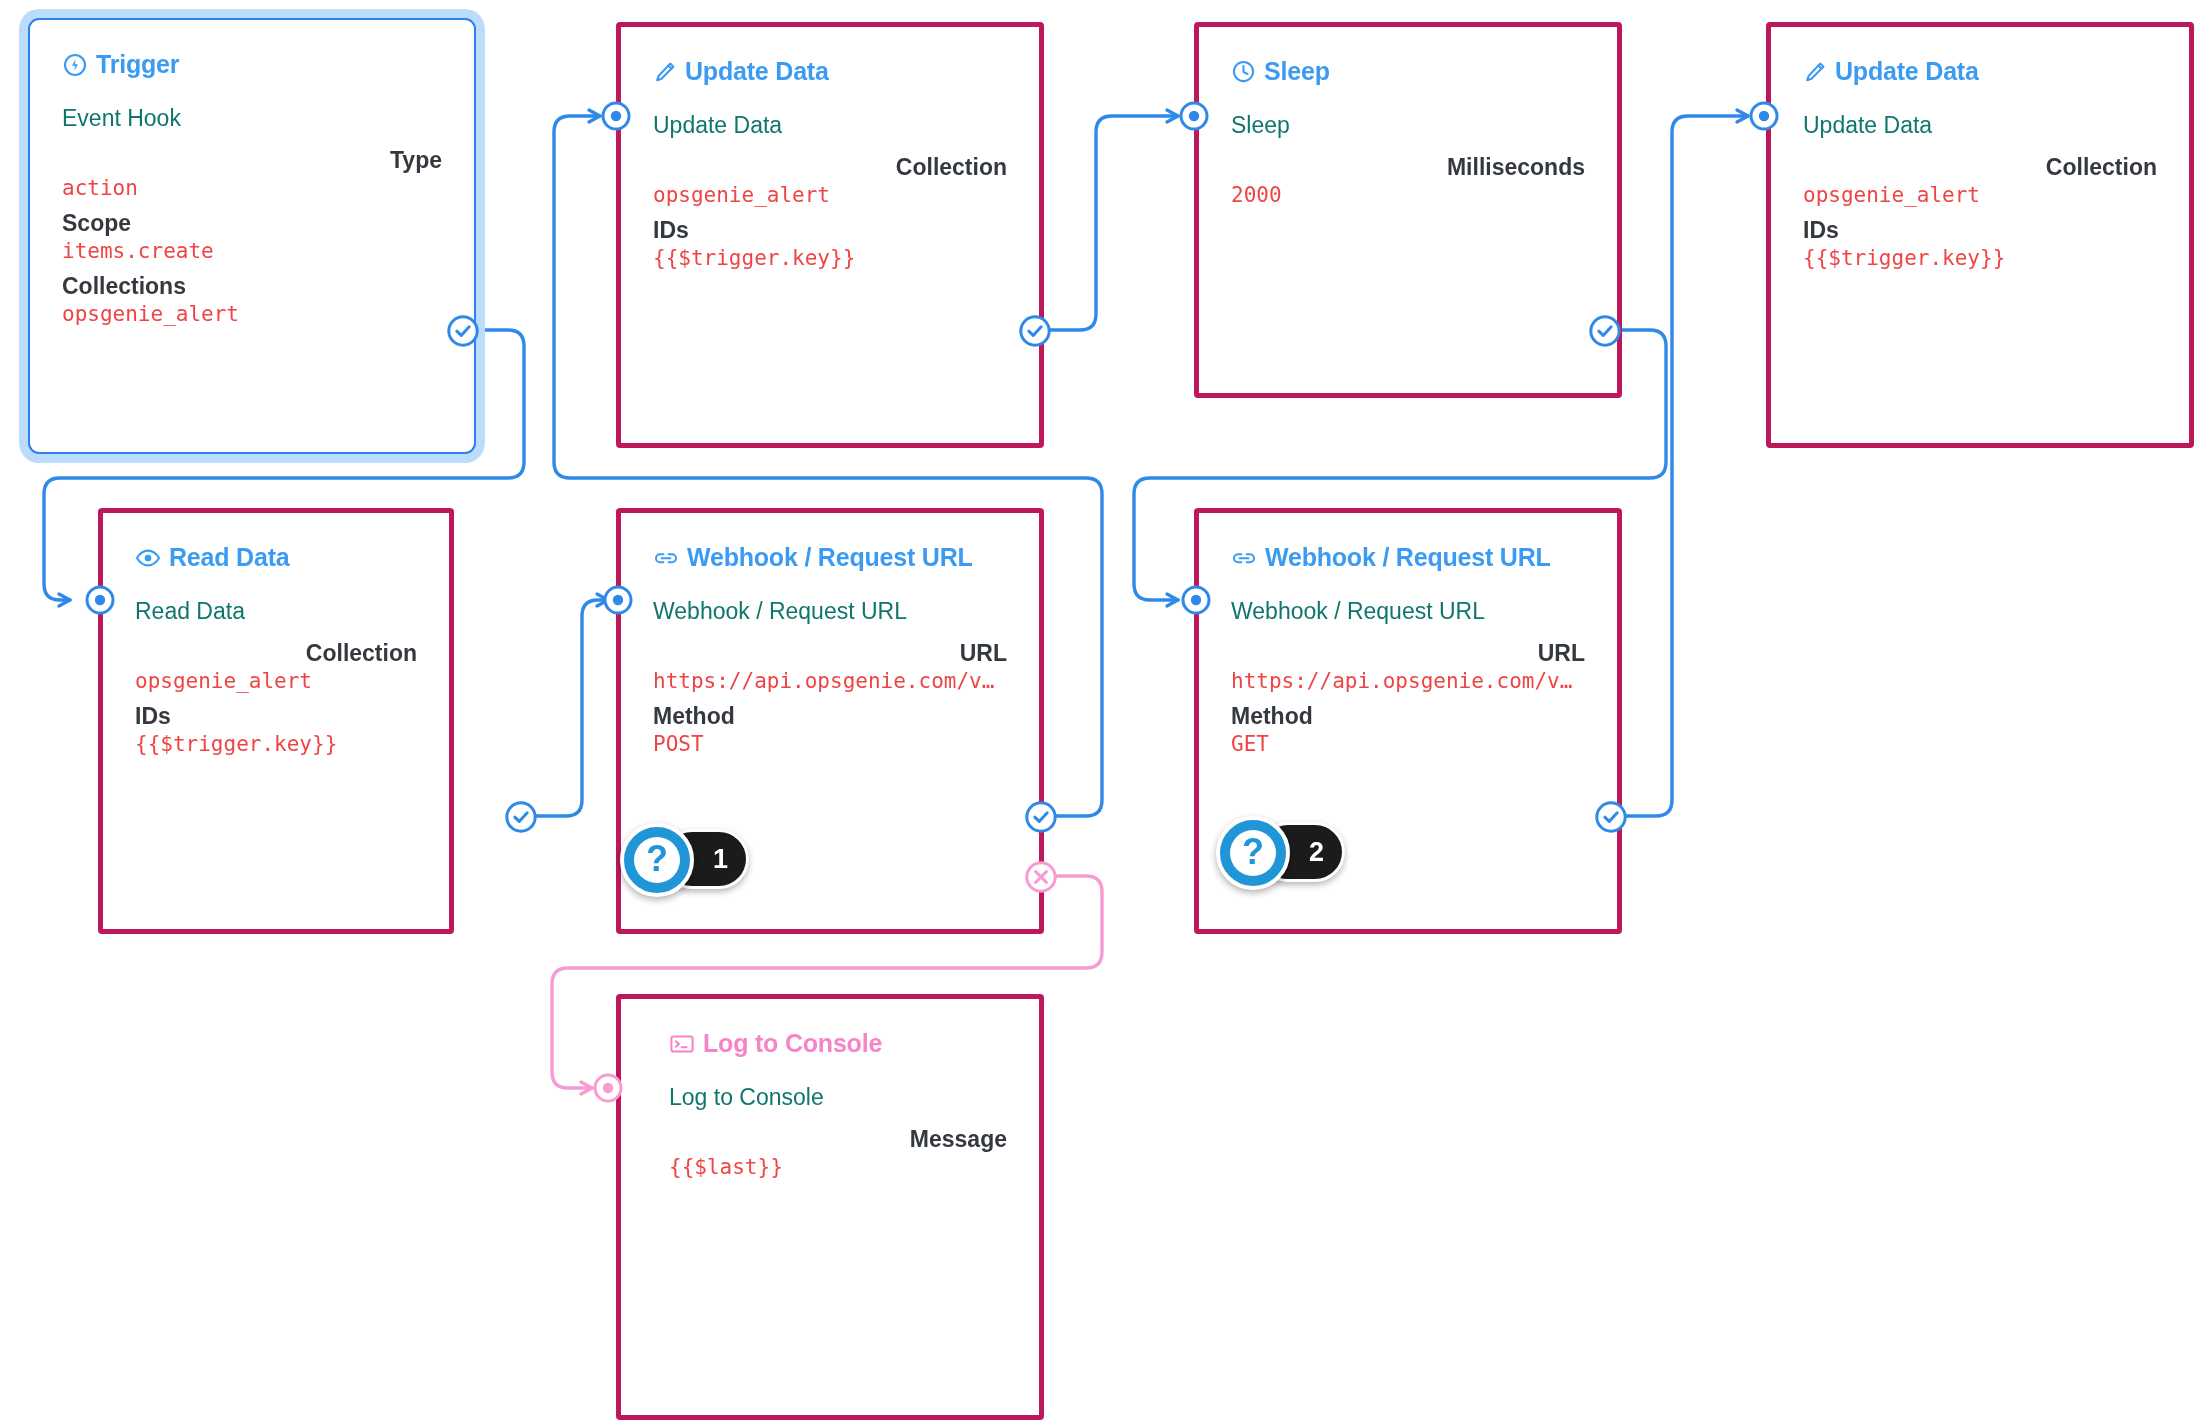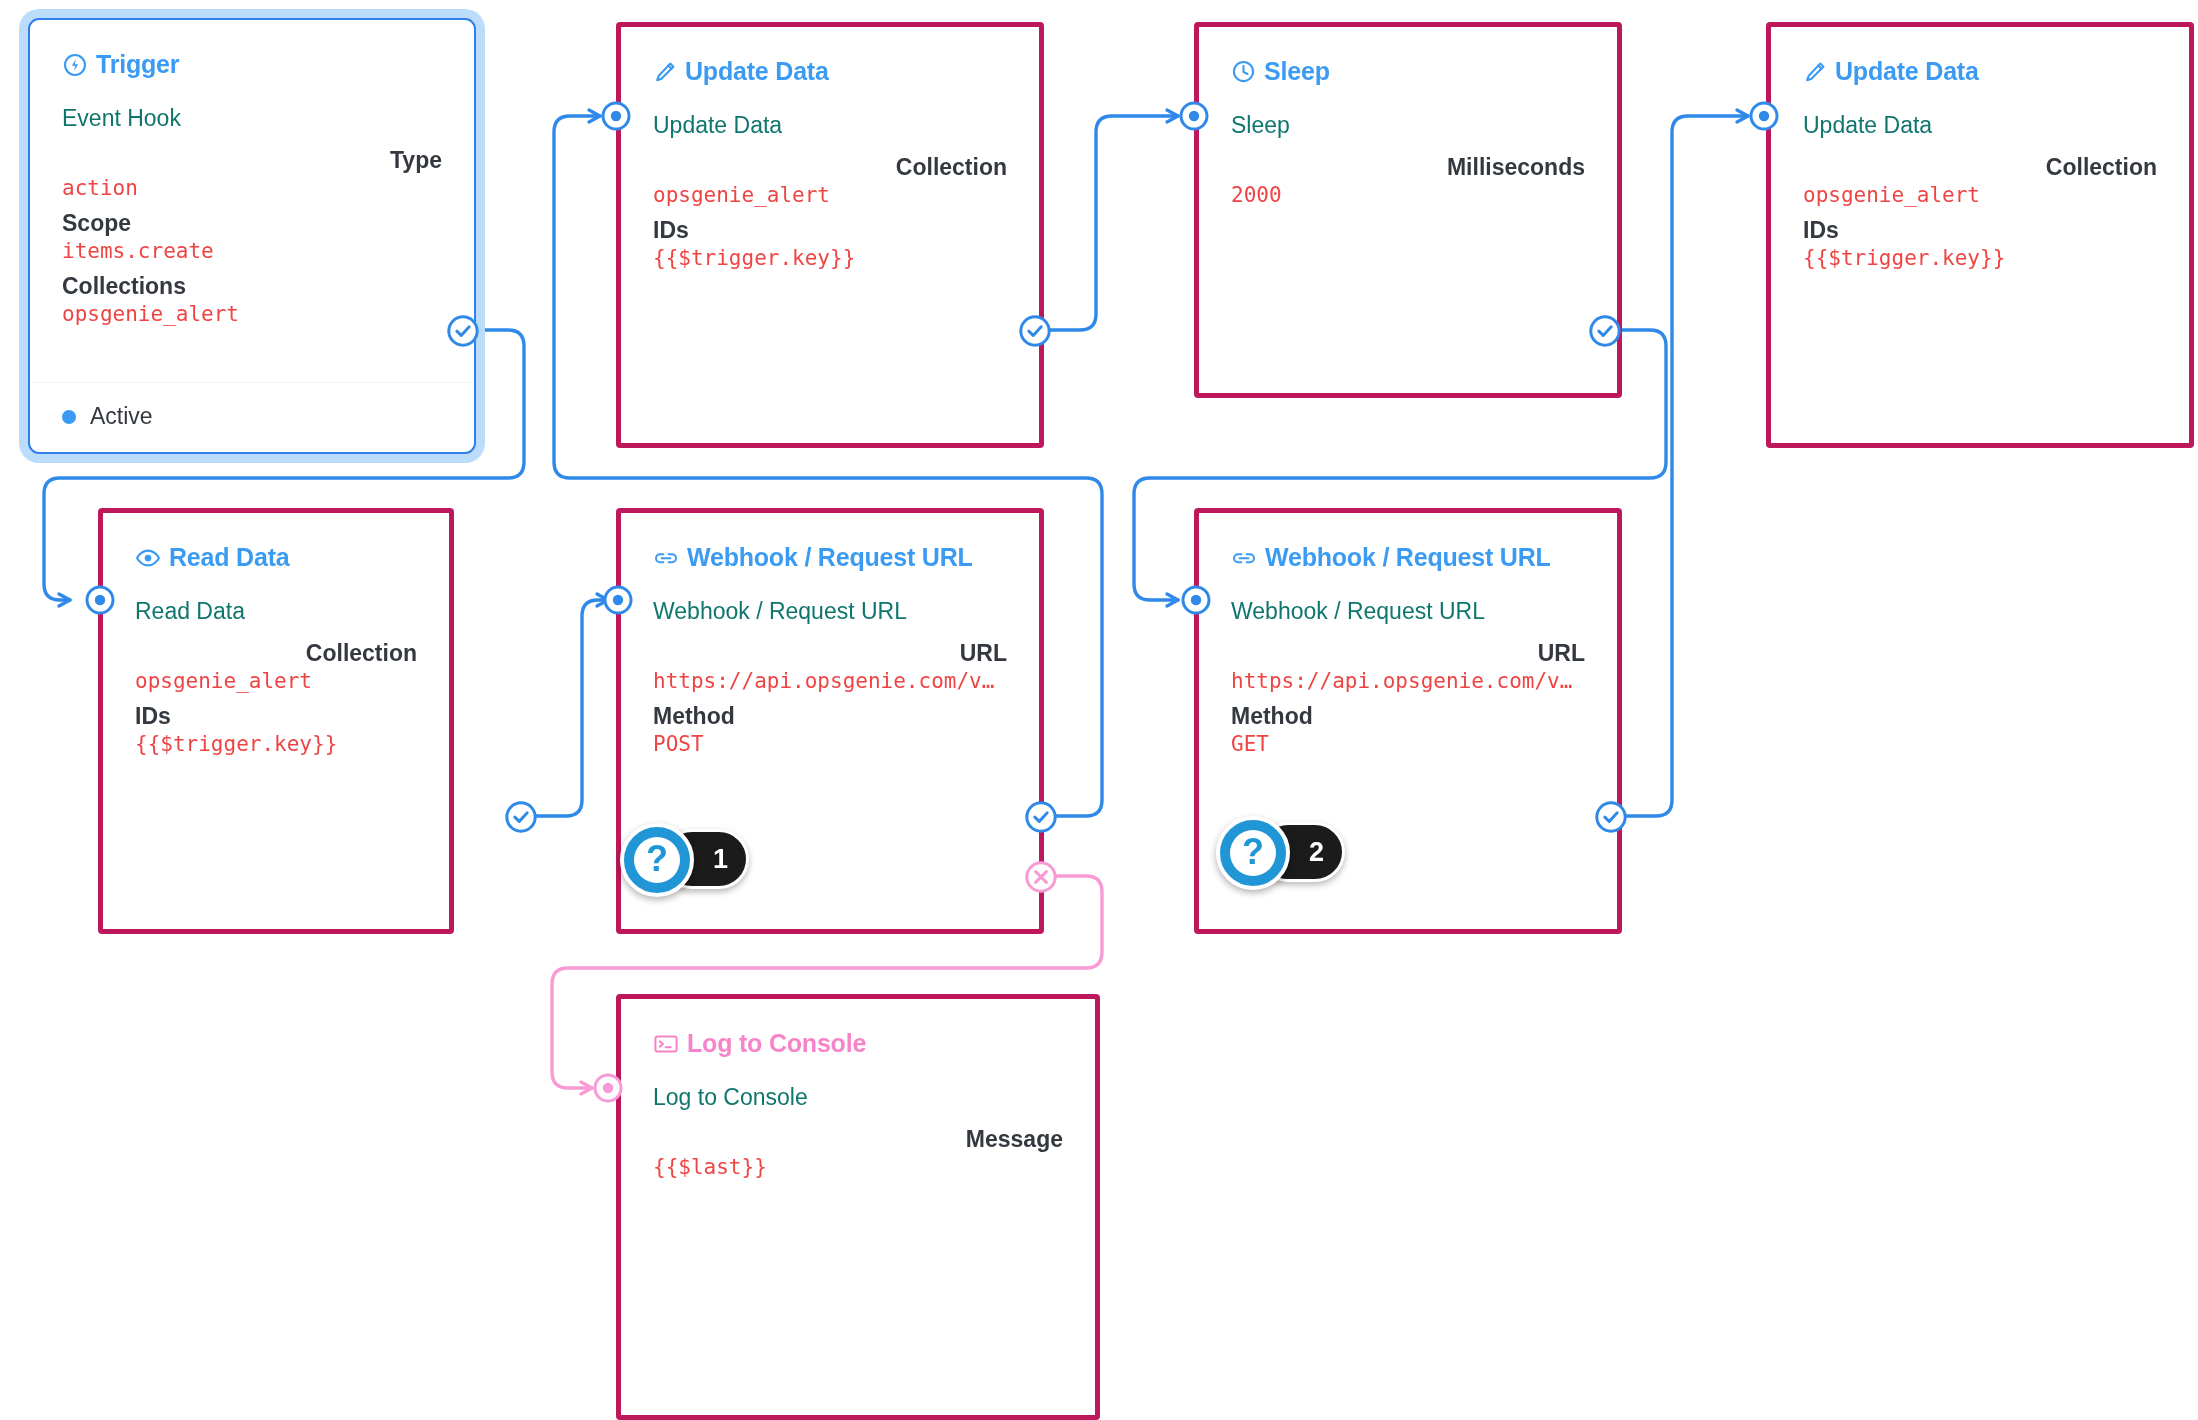--- a/index.html
+++ b/index.html
@@ -200,24 +200,20 @@
         <span>Trigger</span>
       </div>
       <div class="title-row">Event Hook</div>
       <div class="field-key tight">Type</div>
       <div class="field-val">action</div>
       <div class="field-key">Scope</div>
       <div class="field-val">items.create</div>
       <div class="field-key">Collections</div>
       <div class="field-val">opsgenie_alert</div>
     </div>
-    <div class="card-foot">
-      <span class="dot"></span>
-      <span class="foot-label">Active</span>
-    </div>
   </div>
 
   <div class="card" style="left:616px; top:22px; width:428px; height:426px;">
     <div class="card-inner">
       <div class="card-head">
         <span>
           <svg width="24" height="24" viewBox="0 0 24 24" fill="none" stroke="#3b9bf3" stroke-width="2.1" stroke-linecap="round" stroke-linejoin="round">
             <path d="M17.2 3.6 L20.4 6.8 L8.4 18.8 L4.2 20.2 L5.6 16 Z"></path>
             <path d="M15.2 5.6 L18.4 8.8"></path>
           </svg>
@@ -320,21 +316,21 @@
         <span>Webhook / Request URL</span>
       </div>
       <div class="title-row">Webhook / Request URL</div>
       <div class="field-key tight">URL</div>
       <div class="field-val">https://api.opsgenie.com/v…</div>
       <div class="field-key">Method</div>
       <div class="field-val">GET</div>
     </div>
   </div>
 
-  <div class="card" style="left:616px; top:994px; width:484px; height:426px;">
+  <div class="card" style="left:616px; top:994px; width:428px; height:426px;padding-left:16px;">
     <div class="card-inner">
       <div class="card-head pink">
         <span>
           <svg width="26" height="22" viewBox="0 0 26 22" fill="none" stroke="#f784c8" stroke-width="2" stroke-linecap="round" stroke-linejoin="round">
             <rect x="2.4" y="3.4" width="21.2" height="15.2" rx="2.4"></rect>
             <path d="M6.8 8.4 L10 11 L6.8 13.6"></path>
             <path d="M12.6 14.2 H17.6"></path>
           </svg>
         </span>
         <span>Log to Console</span>

